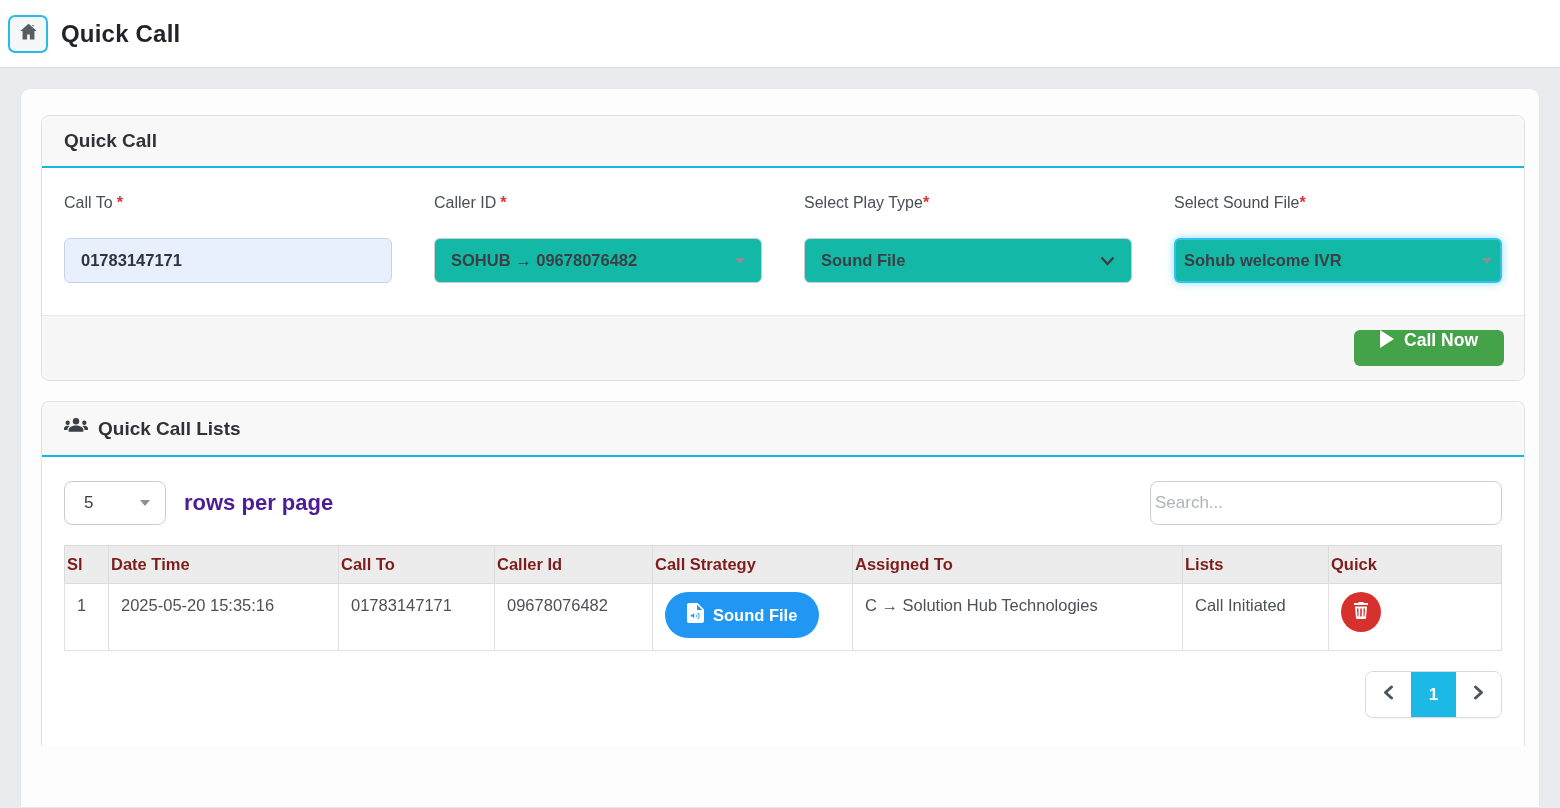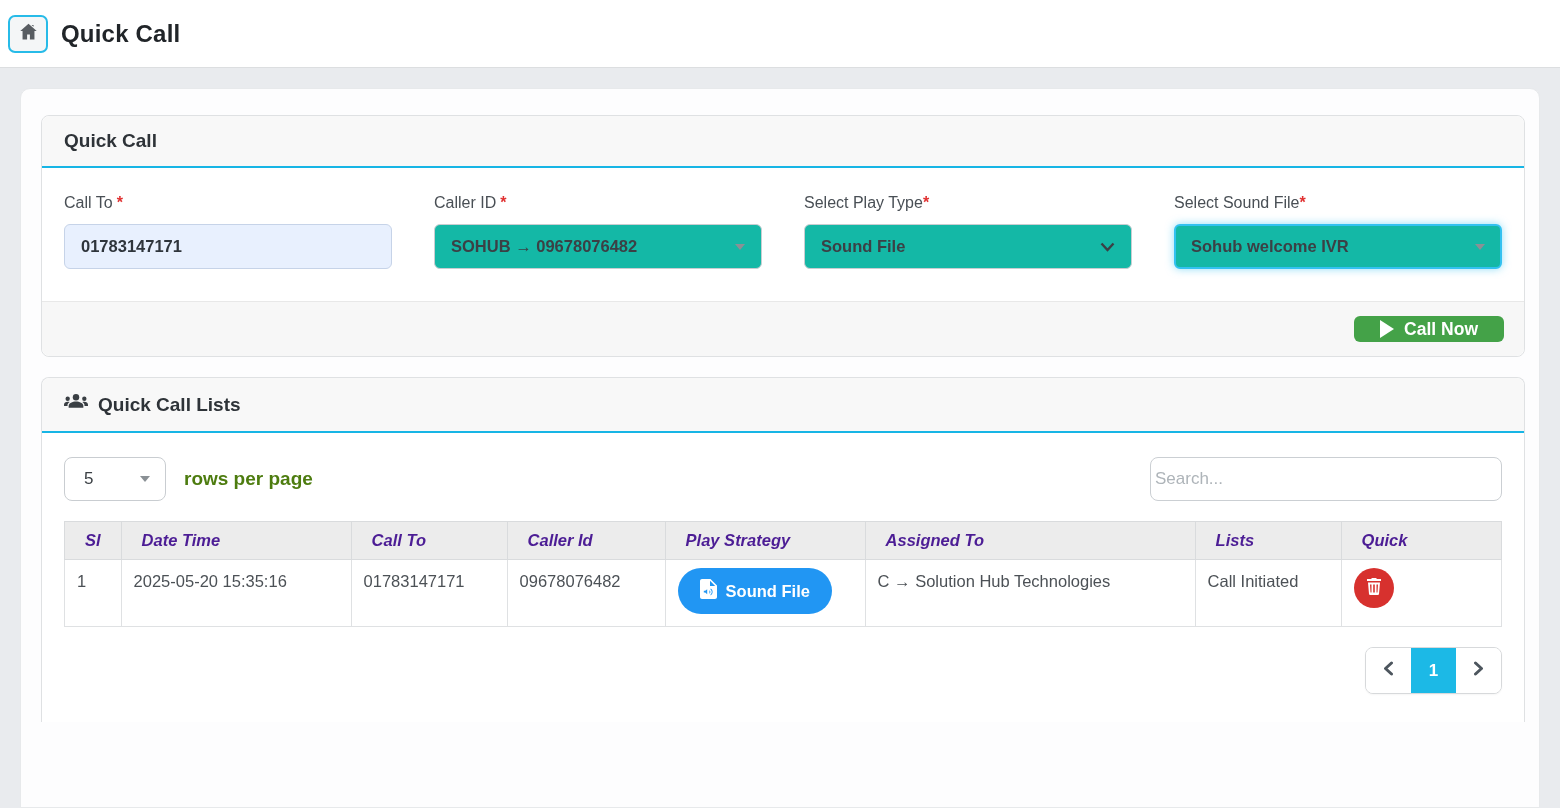--- a/index.html
+++ b/index.html
@@ -35,74 +35,74 @@
   .card-header {
     background: #f8f8f8; border-bottom: 2px solid #17b5e5;
     border-radius: 8px 8px 0 0; padding: 14px 22px;
     font-size: 19px; font-weight: 700; color: #2e3338;
     display: flex; align-items: center; gap: 10px;
   }
   .card-header svg { width: 24px; height: 20px; fill: #3a3f44; }
 
   
   .form-body { padding: 26px 22px 32px; display: grid; grid-template-columns: repeat(4, 1fr); column-gap: 42px; }
-  .field-label { display: block; font-size: 16px; color: #494f55; margin-bottom: 12px; }
+  .field-label { display: block; font-size: 16px; color: #494f55; margin-bottom: 26px; }
   .star { color: #e03131; font-weight: 700; }
   .star.gap { margin-left: 4px; }
   .control {
     height: 45px; width: 100%; border: 1px solid #c9cdd1; border-radius: 6px;
     background: #14b8a6; display: flex; align-items: center; padding: 0 16px;
     font-size: 16.5px; color: #3b4045; font-weight: 700; cursor: pointer;
   }
   input.control { cursor: text; }
   .control.autofill { background: #e8f0fe; border-color: #c6d3e8; font-weight: 600; color: #2f353c; }
   .caret-down {
     margin-left: auto; width: 0; height: 0;
     border-left: 5px solid transparent; border-right: 5px solid transparent;
     border-top: 6px solid #8a9095;
   }
   .native-chev { margin-left: auto; }
   .native-chev svg { width: 15px; height: 10px; stroke: #3b4045; stroke-width: 2.4; fill: none; }
   .control.focused {
-    border: 2px solid #33c1f0; padding: 0 15px;
+    border: 2px solid #33c1f0; padding: 0 8px;
     box-shadow: 0 0 8px rgba(51, 193, 240, .55);
   }
 
   .card-footer {
     background: #f7f7f7; border-top: 1px solid #e8e8e8; border-radius: 0 0 8px 8px;
     padding: 14px 20px; display: flex; justify-content: flex-end;
   }
   .btn-call {
-    background: #44a248; border: none; border-radius: 6px; height: 26px;
-    padding: 0 26px; display: flex; align-items: center; gap: 10px;
+    background: #44a248; border: none; border-radius: 6px; height: 36px;
+    padding: 0 26px; display: flex; gap: 10px;
     color: #fff; font-family: inherit; font-size: 17.5px; font-weight: 700; cursor: pointer; margin-left: 48px;
   }
   .play-tri { width: 0; height: 0; border-top: 9px solid transparent; border-bottom: 9px solid transparent; border-left: 14px solid #fff; }
 
   
   .card.lists { margin-top: 20px; border-bottom: none; border-radius: 8px 8px 0 0; }
   .list-body { padding: 24px 22px 28px; }
   .toolbar { display: flex; align-items: center; }
   .rows-select {
     width: 102px; height: 44px; border: 1px solid #c9cdd1; border-radius: 8px;
     background: #fff; display: flex; align-items: center; padding: 0 15px 0 19px;
     font-size: 17px; color: #3b4045; cursor: pointer;
   }
-  .rows-label { margin-left: 18px; font-size: 19px; font-weight: 600; color: #4d7c0f; }
+  .rows-label { margin-left: 18px; font-size: 22px; font-weight: 600; color: #4c1d95; }
   .search-input {
     margin-left: auto; width: 352px; height: 44px; border: 1px solid #cbcfd3; border-radius: 8px;
     padding: 0 4px; font-family: inherit; font-size: 17px; color: #495057; background: #fff;
   }
   .search-input::placeholder { color: #aeb4b9; }
 
   
   table { width: 100%; border-collapse: collapse; margin-top: 20px; font-size: 16.5px; }
   th {
-    background: #ececec; color: #4c1d95; font-weight: 700; text-align: left;
-    padding: 9px 20px; border: 1px solid #d9dbdd; font-style: italic;
+    background: #ececec; color: #7f1d1d; font-weight: 700; text-align: left;
+    padding: 9px 2px; border: 1px solid #d9dbdd;
   }
   td { border: 1px solid #dfe1e3; padding: 12px; vertical-align: top; color: #4c5156; height: 67px; }
   td.cell-action, td.cell-pill { padding: 8px 12px; }
 
   .pill-btn {
     background: #2196f3; border: none; border-radius: 24px; height: 46px;
     padding: 0 22px; display: inline-flex; align-items: center; gap: 9px;
     color: #fff; font-family: inherit; font-size: 16.5px; font-weight: 700; cursor: pointer;
   }
   .pill-btn svg { width: 17px; height: 20px; fill: #fff; }
@@ -234,21 +234,21 @@
               <col style="width:330px">
               <col style="width:146px">
               <col>
           </colgroup>
           <thead>
             <tr>
               <th>Sl</th>
               <th>Date Time</th>
               <th>Call To</th>
               <th>Caller Id</th>
-              <th>Play Strategy</th>
+              <th>Call Strategy</th>
               <th>Assigned To</th>
               <th>Lists</th>
               <th>Quick</th>
             </tr>
           </thead>
           <tbody>
             <tr>
               <td>1</td>
               <td>2025-05-20 15:35:16</td>
               <td>01783147171</td>

